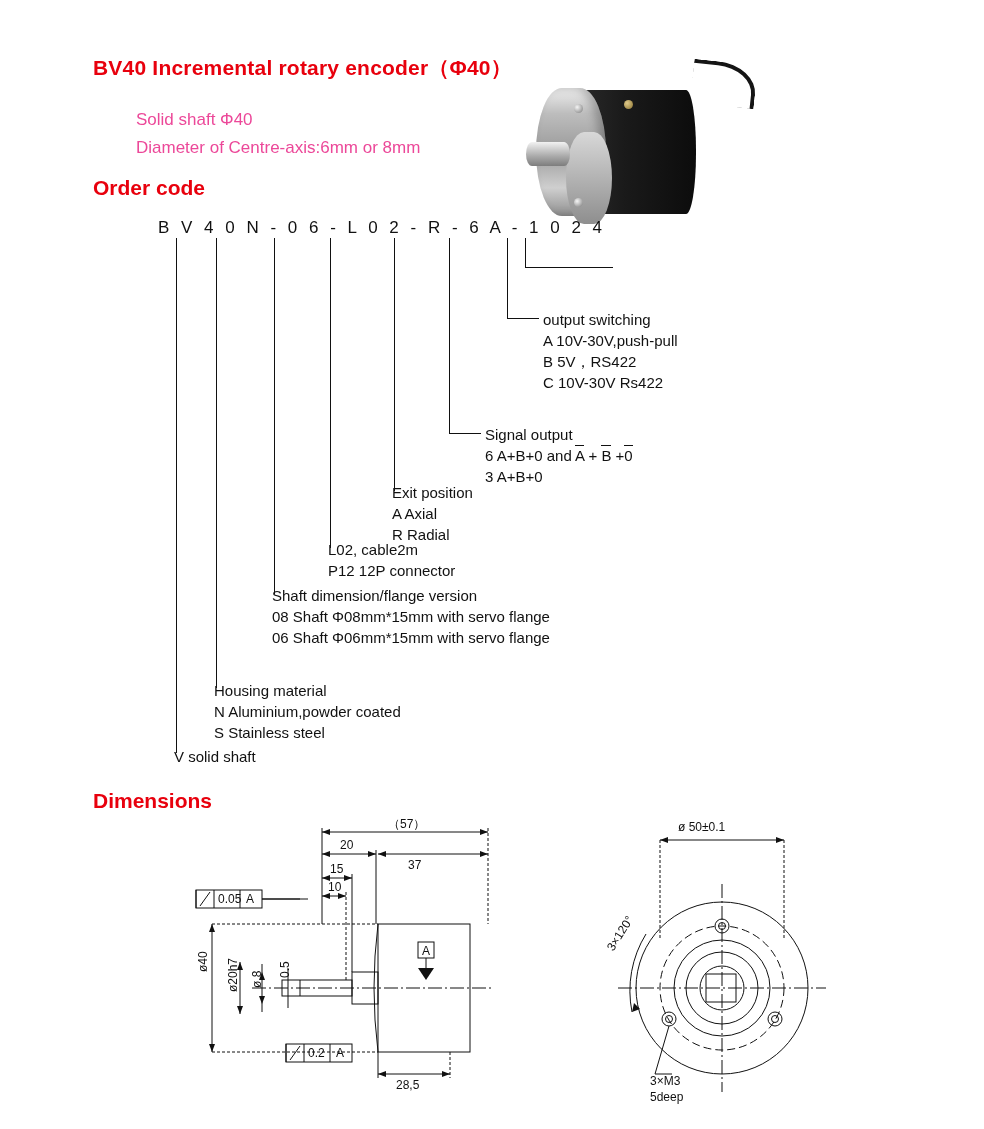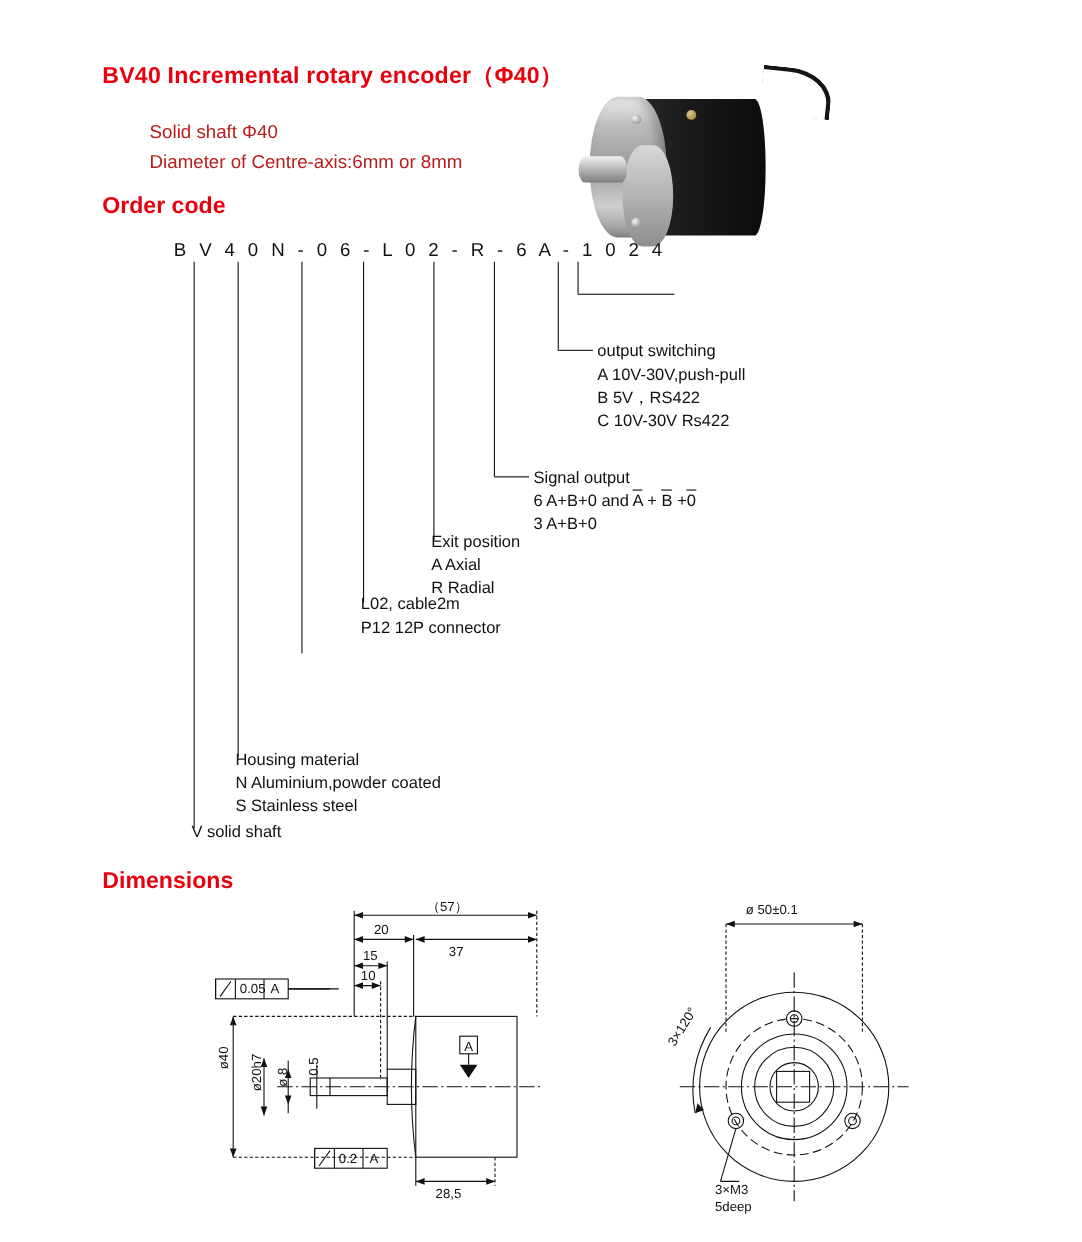--- a/index.html
+++ b/index.html
@@ -30,21 +30,21 @@
     font-weight: bold;
     color: #e8000d;
     letter-spacing: 0.2px;
     white-space: nowrap;
     text-align: center;
   }
   .sub-line {
     position: absolute;
     left: 136px;
     font-size: 17px;
-    color: #b91c1c;
+    color: #ec4899;
     white-space: nowrap;
   }
   .sub-line.l1 { top: 110px; }
   .sub-line.l2 { top: 138px; }
 
   .section-heading {
     position: absolute;
     font-size: 21px;
     font-weight: bold;
     color: #e8000d;
@@ -232,20 +232,25 @@
     <span class="ind">Exit position</span>
     <span class="ind">A   Axial</span>
     <span class="ind">R   Radial</span>
   </div>
 
   <div class="callout" style="left:328px; top:539px;">
     <span class="ind">L02, cable2m</span>
     <span class="ind">P12    12P  connector</span>
   </div>
 
+  <div class="callout" style="left:272px; top:585px;">
+    <span class="ind">Shaft dimension/flange version</span>
+    <span class="ind">08  Shaft Φ08mm*15mm with servo flange</span>
+    <span class="ind">06  Shaft Φ06mm*15mm with servo flange</span>
+  </div>
 
   <div class="callout" style="left:214px; top:680px;">
     <span class="ind">Housing material</span>
     <span class="ind">N  Aluminium,powder coated</span>
     <span class="ind">S  Stainless steel</span>
   </div>
 
   <div class="callout" style="left:174px; top:746px;">
     <span class="ind">V  solid shaft</span>
   </div>

